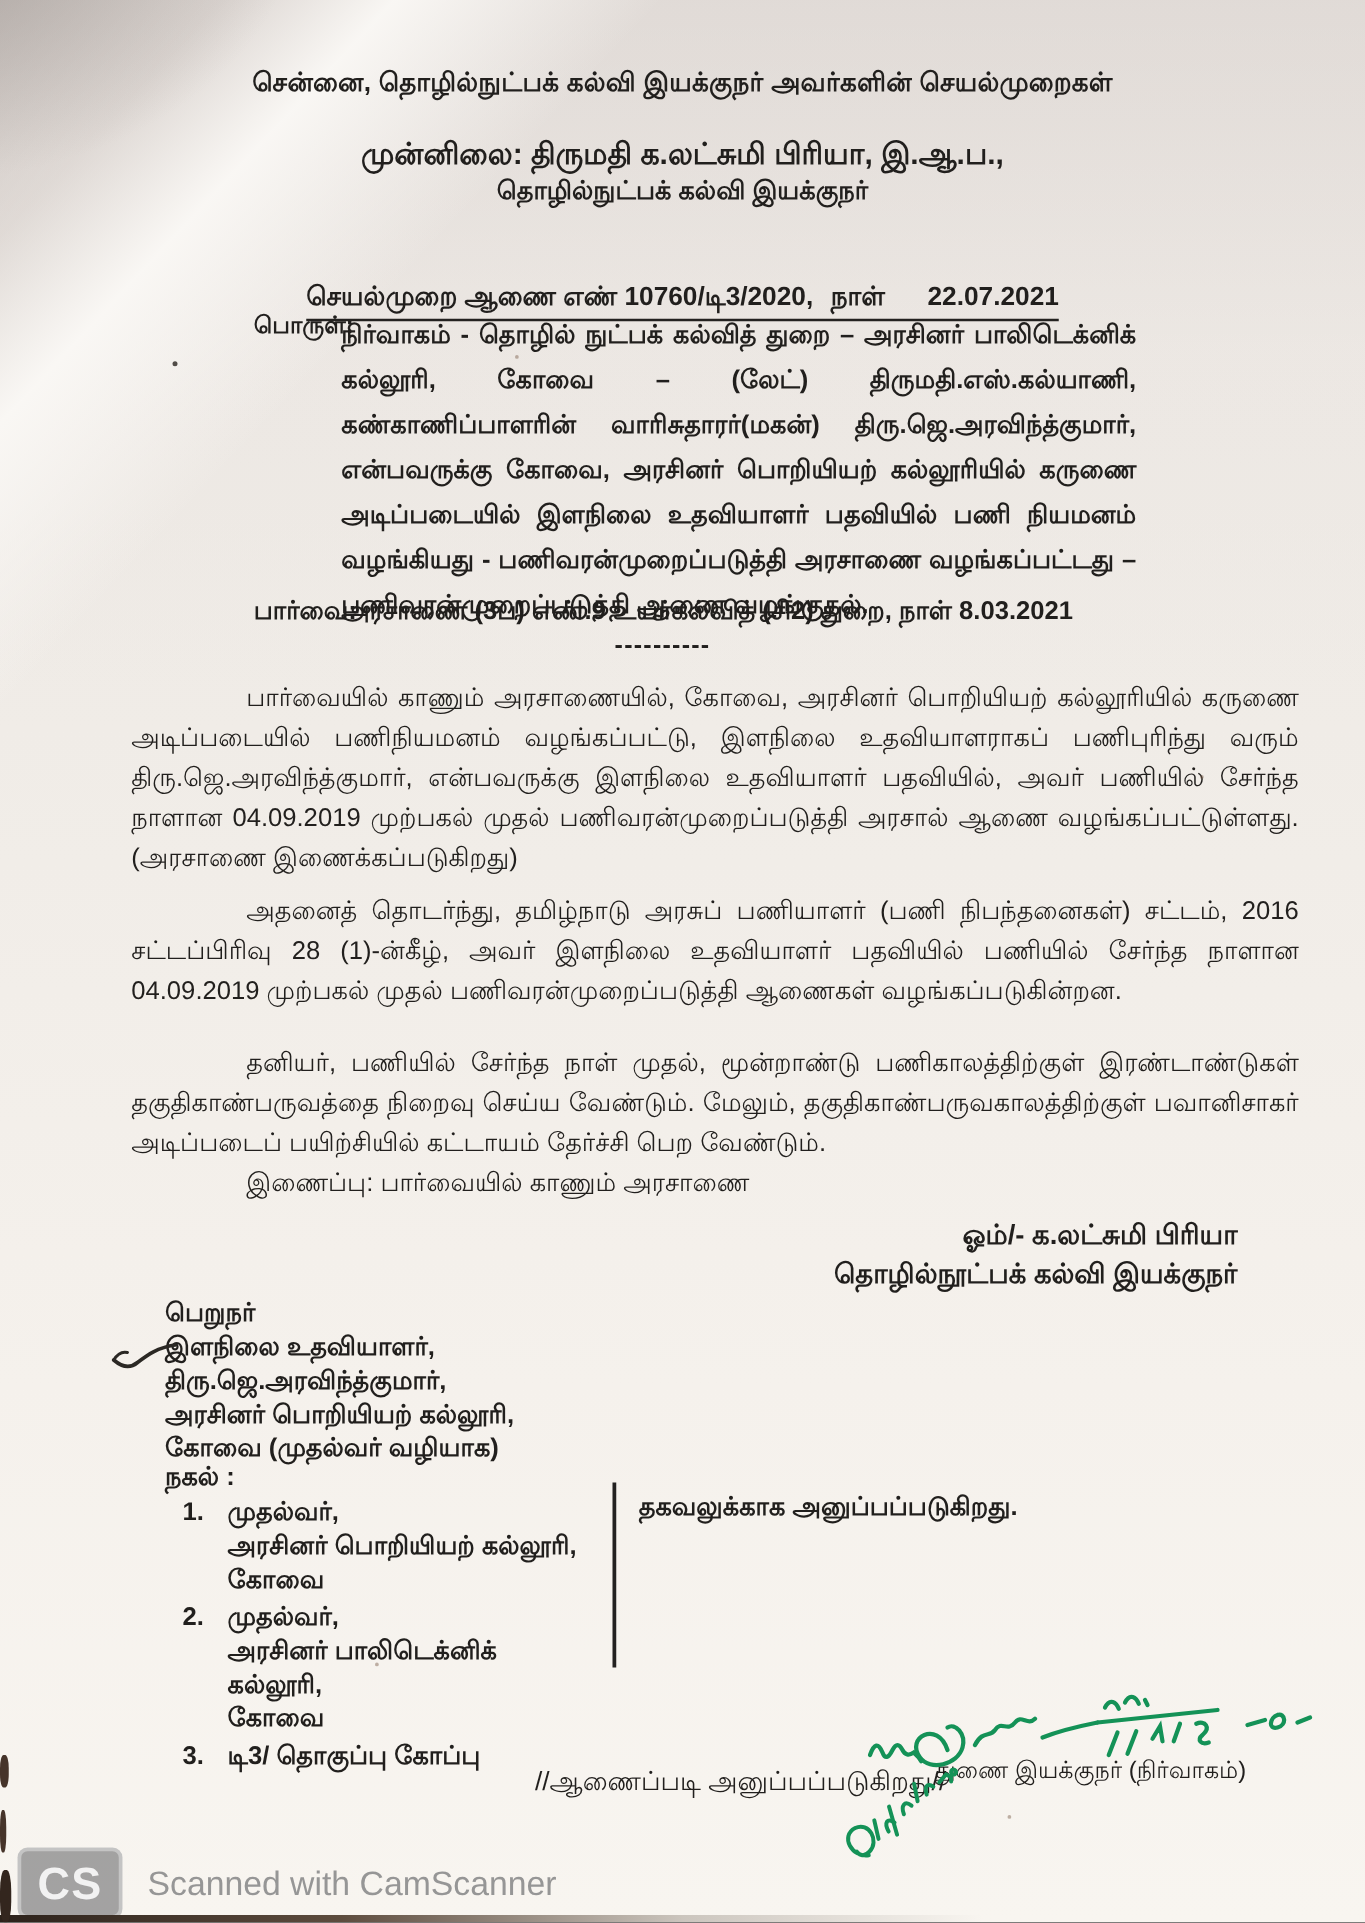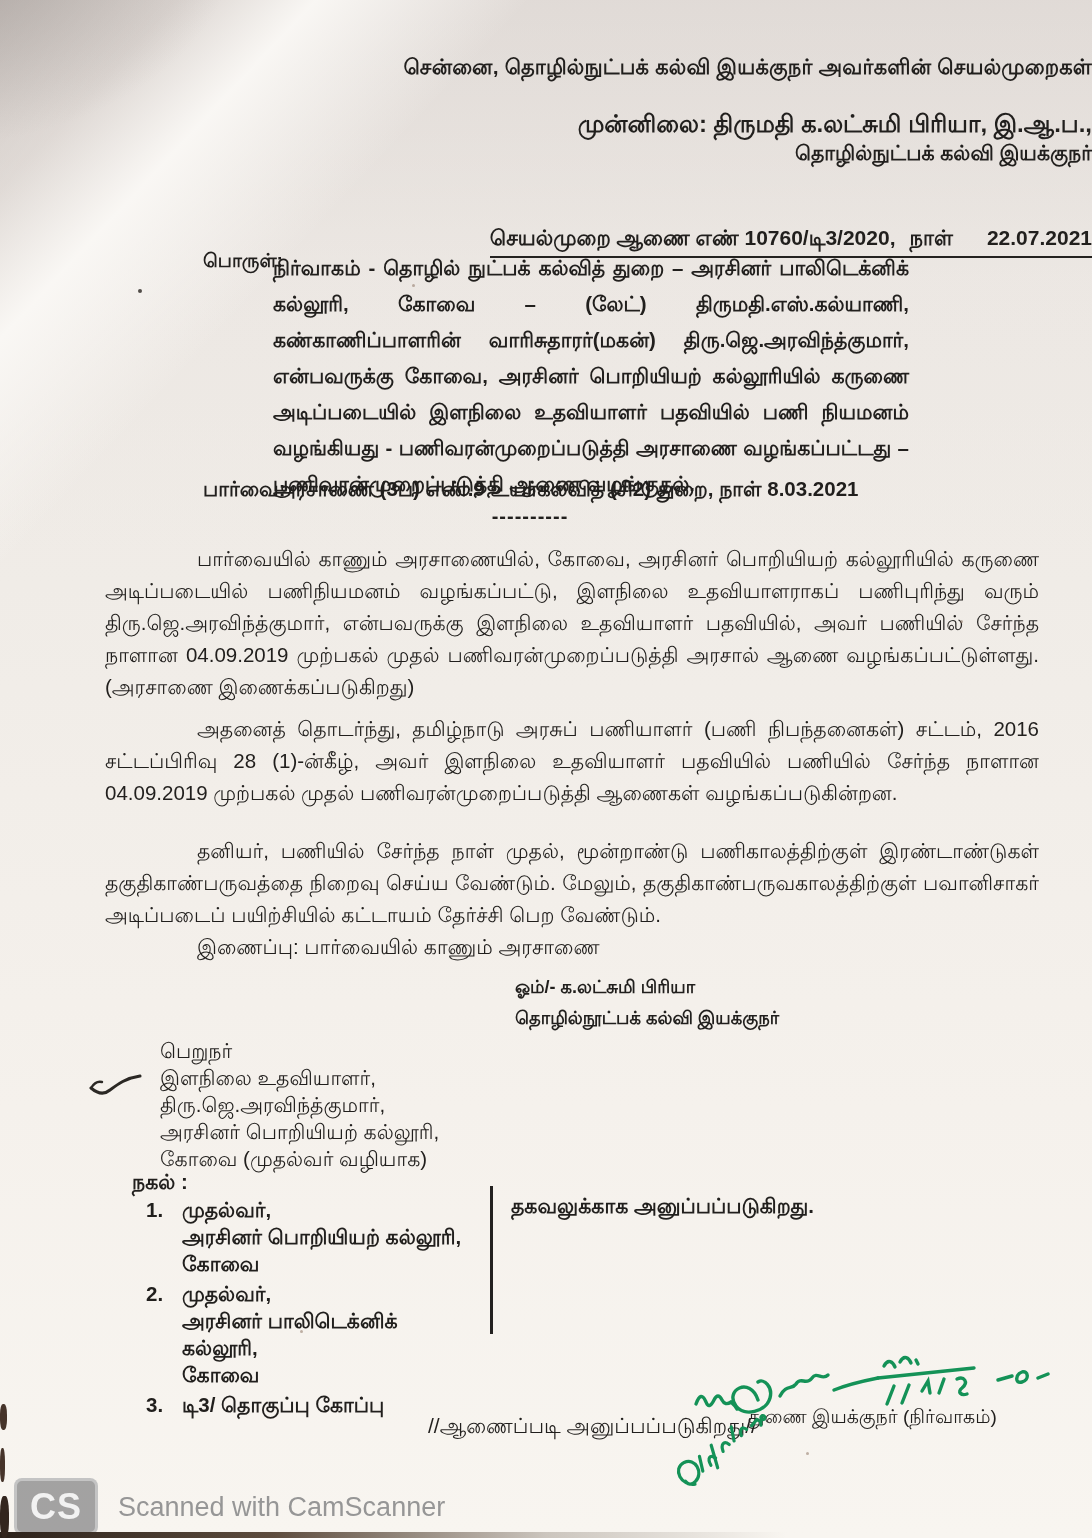--- a/index.html
+++ b/index.html
@@ -12,21 +12,21 @@
     overflow:hidden;
     font-family:"Liberation Sans","DejaVu Sans",sans-serif;
     color:#211f1d;
     background:
       radial-gradient(430px 300px at -70px -70px, rgba(138,130,126,.52), rgba(138,130,126,0) 72%),
       linear-gradient(133deg, rgba(190,182,178,.55) 0%, rgba(212,205,201,.40) 7%, rgba(250,248,245,.95) 12.5%, rgba(250,248,245,0) 21%),
       linear-gradient(180deg, rgba(210,203,199,.42) 0%, rgba(231,226,222,.22) 18%, rgba(243,239,235,0) 36%),
       linear-gradient(180deg, #ebe6e2 0%, #f0ece7 38%, #f5f1ec 72%, #f8f5f0 100%);
   }
   .abs{position:absolute;}
-  .center{text-align:right;}
+  .center{text-align:center;}
 
   .doc-heading{top:55px;left:0;width:100%;font-size:21px;font-weight:700;letter-spacing:.2px;}
   .presence1{top:110px;left:0;width:100%;font-size:24px;font-weight:700;}
   .presence2{top:141px;left:0;width:100%;font-size:20.5px;font-weight:700;}
   .order-line{top:194px;left:0;width:100%;font-size:21px;font-weight:700;margin-top:32px;}
   .order-underline{display:inline-block;border-bottom:2.5px solid #242220;padding-bottom:3px;}
   .order-underline .gap1{margin-left:14px;}
   .order-underline .gap2{margin-left:34px;}
 
   .subject-label{top:250px;left:203px;font-size:19px;font-weight:700;}
@@ -34,23 +34,23 @@
   .ref-label{top:477px;left:203px;font-size:20.5px;font-weight:700;}
   .ref-text{top:477px;left:273px;width:680px;font-size:20.5px;font-weight:700;}
   .dash-divider{top:505px;left:420px;width:220px;text-align:center;font-size:20px;font-weight:700;letter-spacing:1px;}
 
   .body-block{top:543px;left:105px;width:934px;font-size:20.5px;font-weight:500;line-height:32px;text-align:justify;}
   .body-block p{margin:0;text-indent:92px;}
   .body-block p.p2{margin-top:10px;}
   .body-block p.p3{margin-top:26px;}
   .enclosure{margin-top:4px;text-indent:14px;}
 
-  .sign-block{top:972px;left:515px;width:445px;text-align:left;font-size:18px;font-weight:700;line-height:31px;}
-
-  .addressee{top:1037px;left:132px;font-size:20.5px;font-weight:400;line-height:27px;margin-left:28px;}
+  .sign-block{top:972px;left:545px;width:445px;text-align:right;font-size:22px;font-weight:700;line-height:31px;}
+
+  .addressee{top:1037px;left:132px;font-size:20.5px;font-weight:700;line-height:27px;}
   .copy-label{top:1170px;left:132px;font-size:20.5px;font-weight:700;}
   .copy-list{top:1196px;left:146px;width:330px;font-size:20.5px;font-weight:700;line-height:27px;}
   .copy-row{display:flex;margin-bottom:3px;}
   .copy-row .num{width:36px;flex:0 0 36px;}
   .copy-row .lines{flex:1;}
   .v-divider{top:1186px;left:490px;width:2.5px;height:148px;background:#232120;}
   .copy-note{top:1194px;left:511px;font-size:20.5px;font-weight:700;}
 
   .forward-note{top:1414px;left:428px;font-size:21px;font-weight:500;text-align:right;}
   .deputy-title{top:1406px;left:748px;font-size:19px;font-weight:500;}

